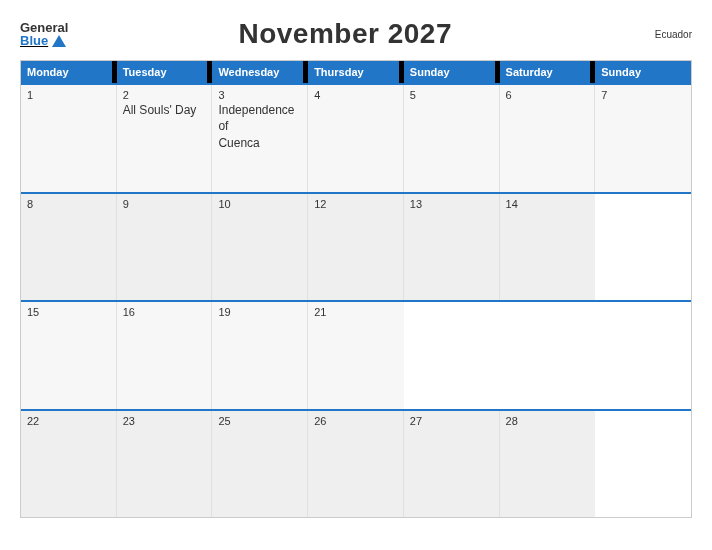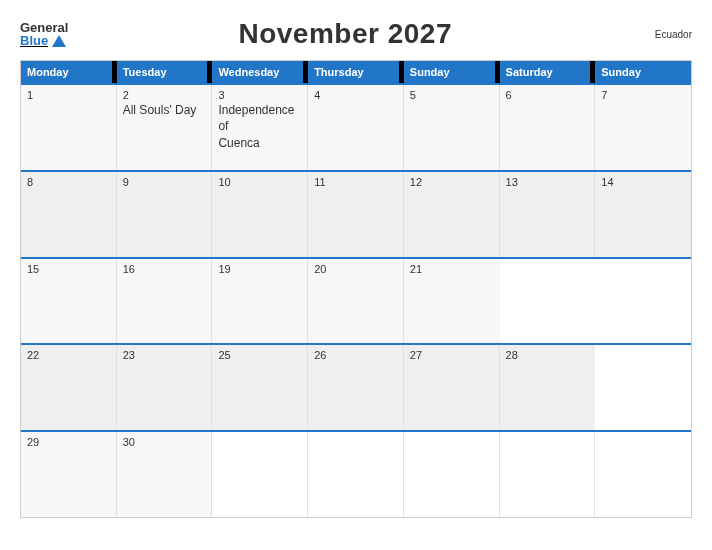--- a/index.html
+++ b/index.html
@@ -204,46 +204,40 @@
           <div class="calendar-cell">
             <span class="day-number">8</span>
           </div>
           <div class="calendar-cell">
             <span class="day-number">9</span>
           </div>
           <div class="calendar-cell">
             <span class="day-number">10</span>
           </div>
           <div class="calendar-cell">
-            <span class="day-number">11</span>
-          </div>
-          <div class="calendar-cell">
             <span class="day-number">12</span>
           </div>
           <div class="calendar-cell">
             <span class="day-number">13</span>
           </div>
           <div class="calendar-cell">
             <span class="day-number">14</span>
           </div>
         </div>
         <div class="calendar-week">
           <div class="calendar-cell">
             <span class="day-number">15</span>
           </div>
           <div class="calendar-cell">
             <span class="day-number">16</span>
           </div>
           <div class="calendar-cell">
             <span class="day-number">19</span>
           </div>
           <div class="calendar-cell">
-            <span class="day-number">20</span>
-          </div>
-          <div class="calendar-cell">
             <span class="day-number">21</span>
           </div>
         </div>
         <div class="calendar-week">
           <div class="calendar-cell">
             <span class="day-number">22</span>
           </div>
           <div class="calendar-cell">
             <span class="day-number">23</span>
           </div>
@@ -252,29 +246,16 @@
           </div>
           <div class="calendar-cell">
             <span class="day-number">26</span>
           </div>
           <div class="calendar-cell">
             <span class="day-number">27</span>
           </div>
           <div class="calendar-cell">
             <span class="day-number">28</span>
           </div>
-        </div>
-        <div class="calendar-week">
-          <div class="calendar-cell">
-            <span class="day-number">29</span>
-          </div>
-          <div class="calendar-cell">
-            <span class="day-number">30</span>
-          </div>
-          <div class="calendar-cell empty"></div>
-          <div class="calendar-cell empty"></div>
-          <div class="calendar-cell empty"></div>
-          <div class="calendar-cell empty"></div>
-          <div class="calendar-cell empty"></div>
         </div>
       </div>
   </div>
 </div>
 
 </body></html>

